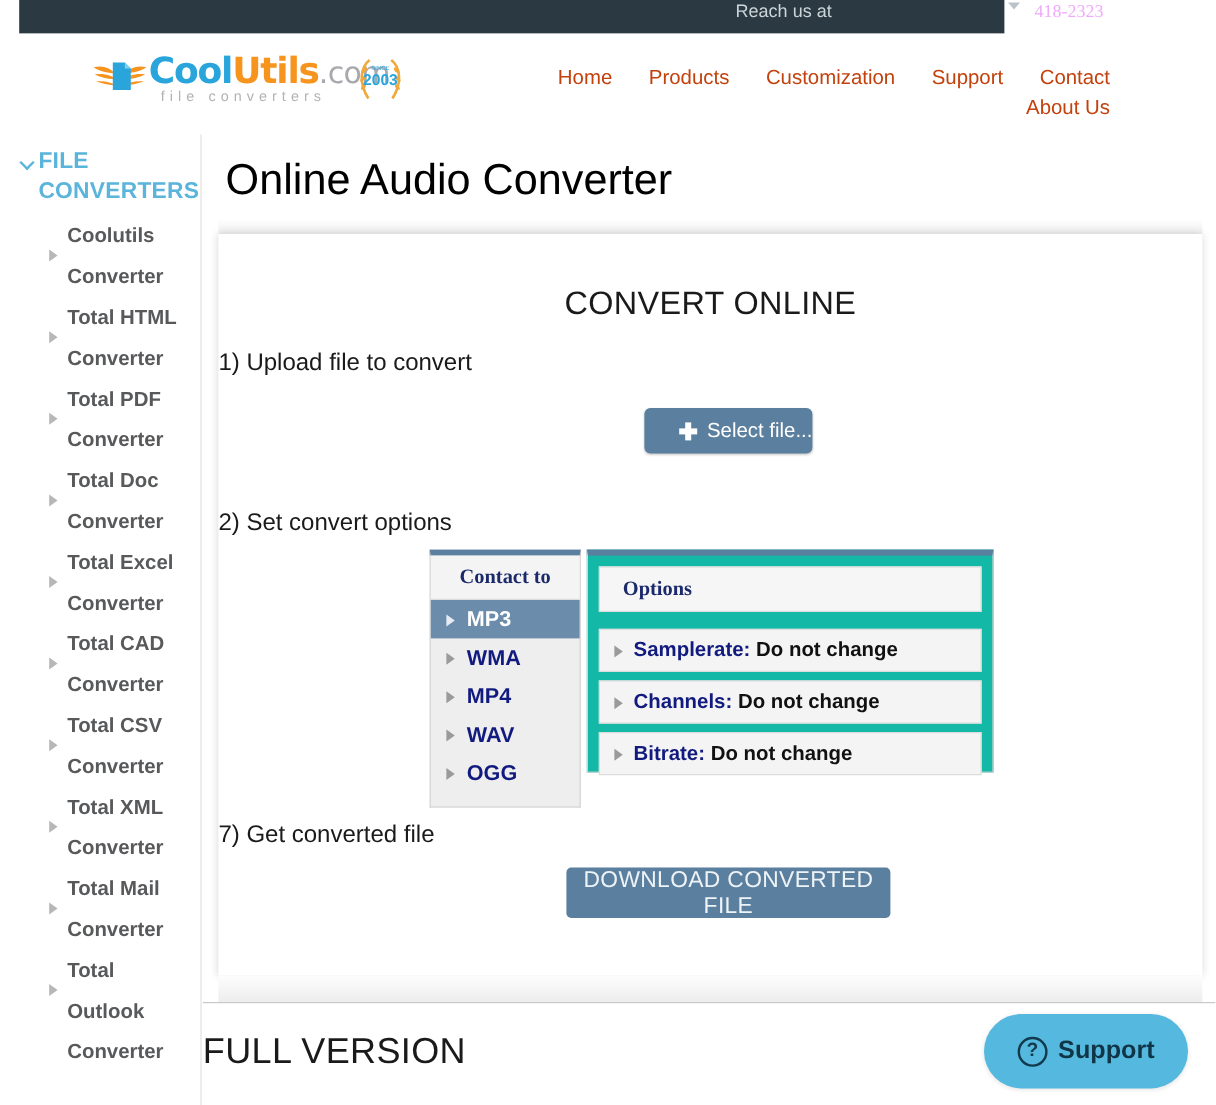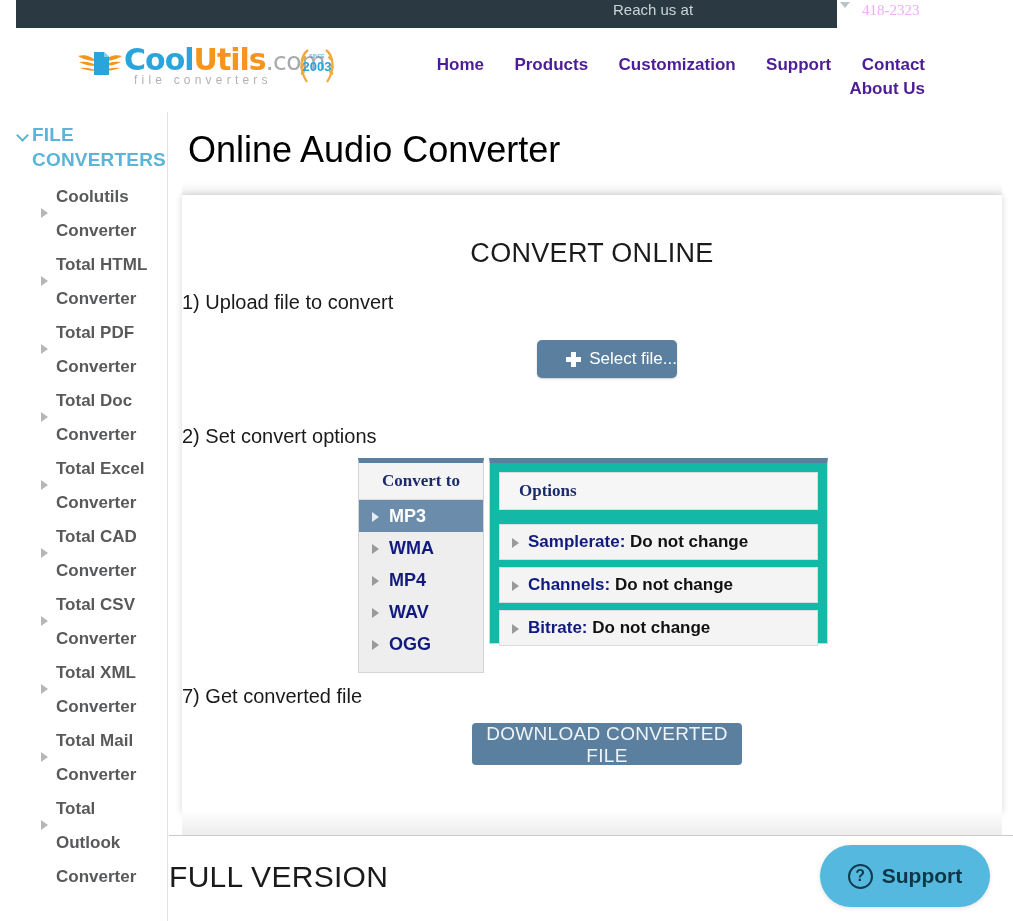--- a/index.html
+++ b/index.html
@@ -53,21 +53,21 @@
     font-family: "Liberation Sans", sans-serif; font-size: 12px;
     letter-spacing: 4.2px; color: #b0b3b6; white-space: nowrap;
   }
   .logo-badge { position: absolute; left: 216px; top: 4px; width: 46px; height: 46px; }
 
   .mainnav { position: absolute; left: 390px; top: 25px; width: 560px; }
   .nav-row { text-align: right; line-height: 24px; }
   .nav-item {
     display: inline-block; margin-left: 26px;
     font-family: "Liberation Sans", sans-serif;
-    font-size: 17px; font-weight: 700; color: #4c1d95;
+    font-size: 17px; font-weight: 400; color: #c2410c;
     cursor: pointer; white-space: nowrap;
   }
   .nav-row1 { padding-right: 25px; }
   .nav-row2 { padding-right: 25px; }
 
   
   .sidebar {
     position: absolute; left: 0; top: 112px; width: 168px; height: 809px;
     background: #fff;
     border-right: 1px solid #e2e2e2;
@@ -410,21 +410,21 @@
       <button class="select-file-btn">
         <span class="plus-icon"></span>
         <span>Select file...</span>
       </button>
 
       <div class="step step2">2) Set convert options</div>
 
       <div class="opt-wrap">
 
         <div class="convert-to-col">
-          <div class="convert-to-head">Convert to</div>
+          <div class="convert-to-head">Contact to</div>
           <div class="fmt-item selected">
             <span class="tri"></span>
             <span>MP3</span>
           </div>
           <div class="fmt-item">
             <span class="tri"></span>
             <span>WMA</span>
           </div>
           <div class="fmt-item">
             <span class="tri"></span>

